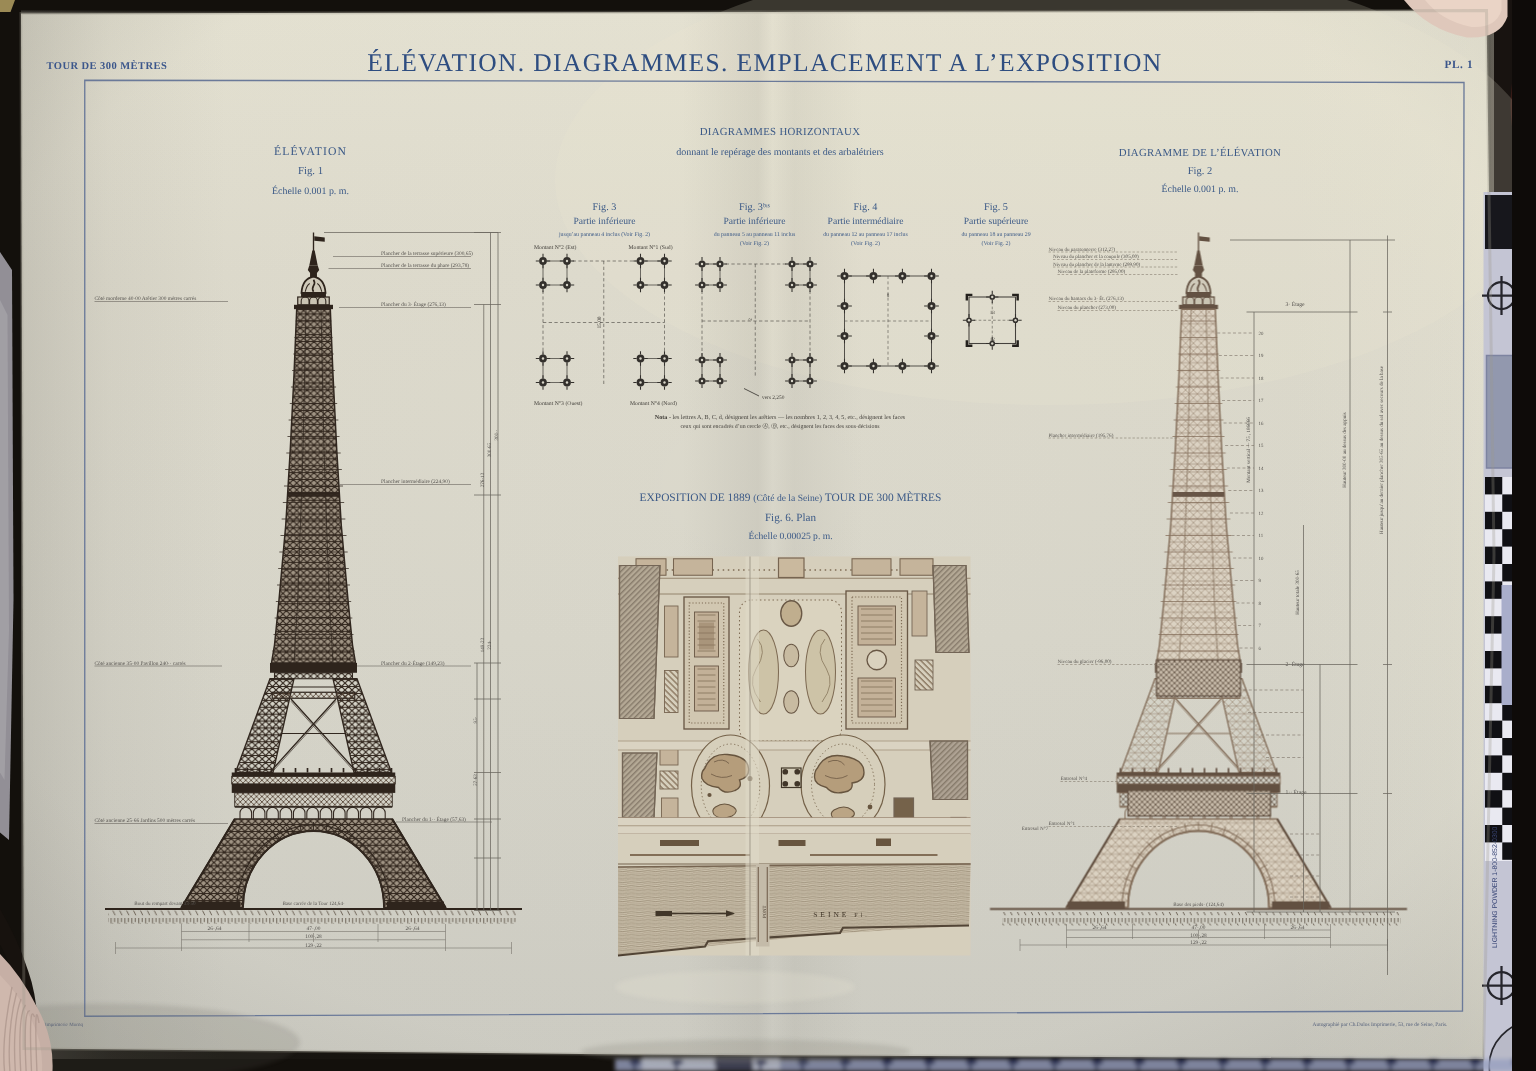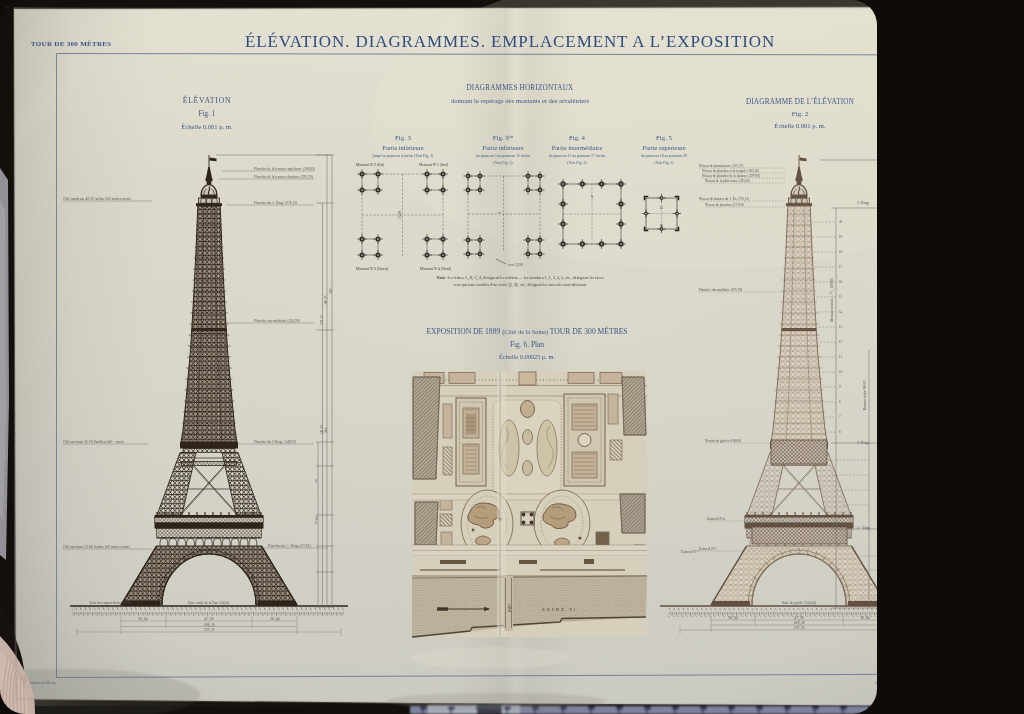--- a/index.html
+++ b/index.html
@@ -1,17 +1,17 @@
 <!DOCTYPE html>
 <html><head>
 <meta charset="utf-8">
 <style>
 html,body{margin:0;padding:0;background:#0e0b09;}
-#stage{position:relative;width:877px;height:714px;overflow:hidden;background:#0e0b09;
-font-family:"Liberation Serif",serif;border-radius:25px;}
+#stage{position:relative;width:1008px;height:714px;overflow:hidden;background:#0e0b09;
+font-family:"Liberation Serif",serif;}
 svg{display:block;}
 </style>
 </head>
 <body>
 <div id="stage">
 <svg width="1024" height="714" viewBox="0 0 1024 714">
 <defs>
 <linearGradient id="paperG" x1="0" y1="0" x2="0" y2="1">
 <stop offset="0" stop-color="#e6e3d3"></stop>
 <stop offset="0.25" stop-color="#dedbcd"></stop>

